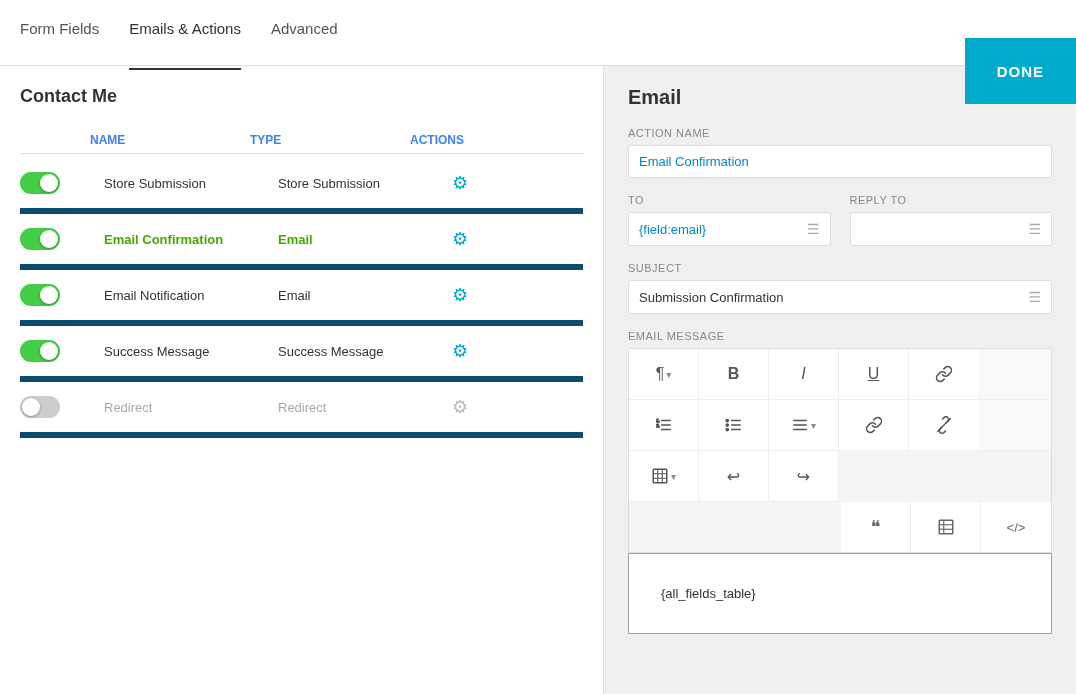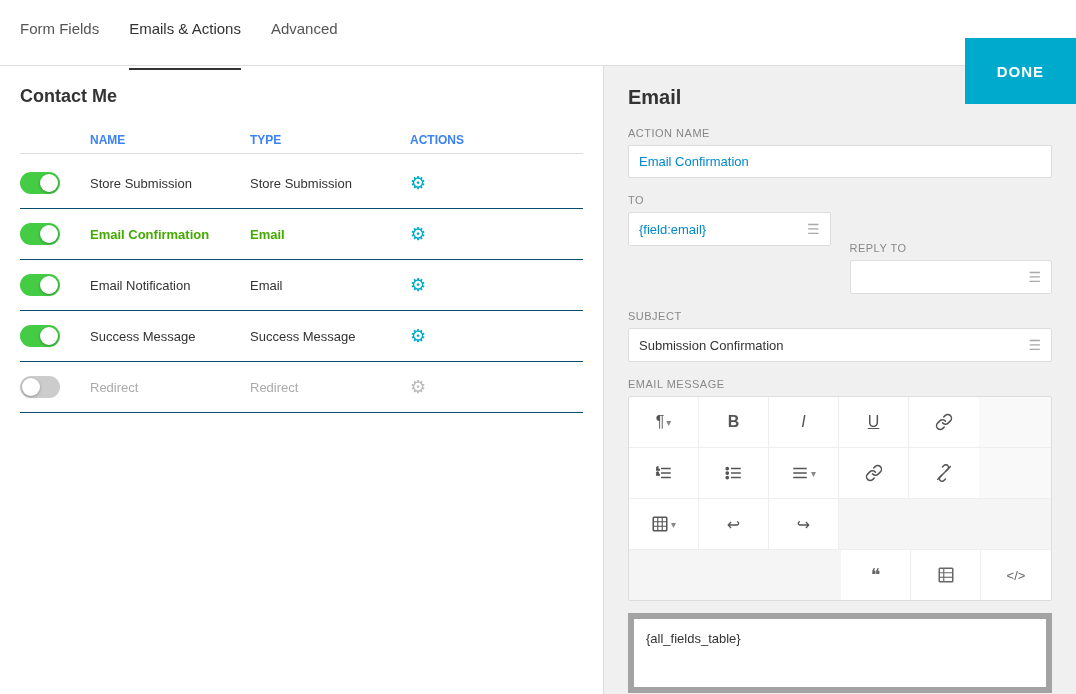--- a/index.html
+++ b/index.html
@@ -76,22 +76,23 @@
       font-size: 12px;
       font-weight: bold;
       color: #3b82f6;
       border-bottom: 1px solid #ddd;
       margin-bottom: 4px;
     }
     .table-row {
       display: grid;
       grid-template-columns: 70px 160px 160px 80px;
       padding: 14px 0;
-      border-bottom: 1px solid #0c4a6e;
+      border-bottom: 6px solid #0c4a6e;
       align-items: center;
+      gap: 14px;
     }
     .toggle {
       width: 40px;
       height: 22px;
       border-radius: 11px;
       position: relative;
       cursor: pointer;
     }
     .toggle.on { background: #44cc44; }
     .toggle.off { background: #ccc; }
@@ -209,26 +210,26 @@
       content: '▾';
       font-size: 10px;
       color: #888;
       margin-left: 2px;
     }
     .toolbar-btn svg { width: 18px; height: 18px; fill: none; stroke: #555; stroke-width: 2; }
 
     
     .editor-area {
       background: #fff;
-      border: 6px solid #a3a3a3;
+      border: 1px solid #a3a3a3;
       min-height: 80px;
-      padding: 12px;
+      padding: 32px;
       font-size: 13px;
       color: #333;
-      margin-top: 12px;
+      margin-top: 0;
     }
   </style>
 </head>
 <body>
 
 <div class="top-bar">
   <div class="top-tabs">
     <div class="top-tab">Form Fields</div>
     <div class="top-tab active">Emails &amp; Actions</div>
     <div class="top-tab">Advanced</div>
@@ -305,21 +306,21 @@
     </div>
 
     <div class="field-row">
       <div class="field-group" style="flex:1;">
         <div class="field-label">TO</div>
         <div class="field-input-wrap">
           <span class="field-input-text">{field:email}</span>
           <span class="field-icon">☰</span>
         </div>
       </div>
-      <div class="field-group" style="flex:1;margin-top:48px;">
+      <div class="field-group" style="flex:1;">
         <div class="field-label">REPLY TO</div>
         <div class="field-input-wrap">
           <span class="field-input-text"></span>
           <span class="field-icon">☰</span>
         </div>
       </div>
     </div>
 
     <div class="field-group">
       <div class="field-label">SUBJECT</div>

